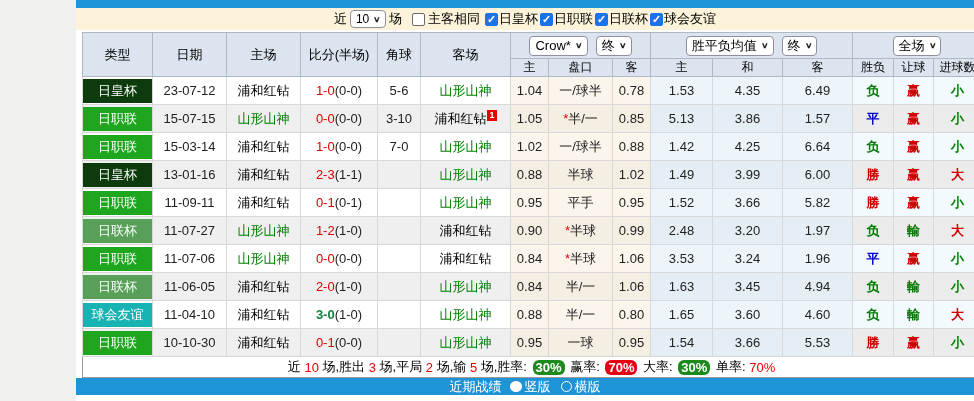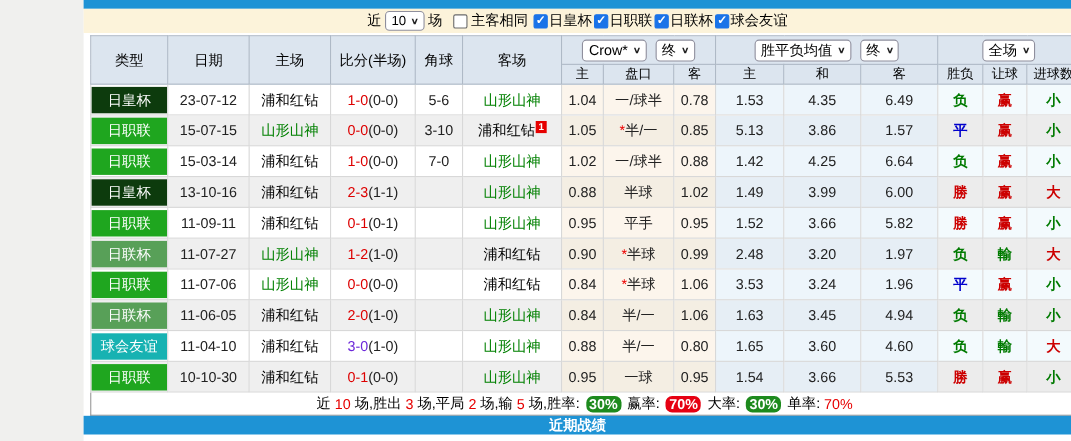--- a/index.html
+++ b/index.html
@@ -70,21 +70,21 @@
     width:899px; margin-left:6px; height:21px; background:#fff;
     border:1px solid #9a9a9a; border-top:none;
     display:flex; align-items:center; justify-content:center; font-size:13px; white-space:pre;
   }
   .sum-badge { color:#fff; font-weight:bold; padding:0 3px; margin:0 2px;border-radius:6px; }
 
   .footer {
     height:17px; background:#1e93d5; color:#fff; font-size:13px;
     display:flex; align-items:center; justify-content:center; gap:8px;
   }
-  .footer .title { font-weight:bold; }
+  .footer .title { font-weight:normal; }
   .radio-wrap { display:inline-flex; align-items:center; gap:3px; }
   .radio {
     display:inline-block; width:11px; height:11px; border:1px solid #fff;
     border-radius:50%; background:transparent;
   }
   .radio.sel { background:#fff; }
 </style>
 </head>
 <body>
 
@@ -248,21 +248,21 @@
             <td class="eu">4.25</td>
             <td class="eu">6.64</td>
             <td class="res" style="color: rgb(0, 122, 0);">负</td>
             <td class="res" style="color: rgb(204, 0, 0);">赢</td>
             <td class="res" style="color: rgb(0, 122, 0);">小</td>
           </tr>
           <tr class="even">
             <td class="league">
               <div class="badge" style="background: rgb(13, 59, 13);">日皇杯</div>
             </td>
-            <td>13-10-16</td>
+            <td>13-01-16</td>
             <td><span style="color: rgb(0, 0, 0);">浦和红钻</span></td>
             <td><span style="color: rgb(221, 0, 0);">2-3</span><span>(1-1)</span></td>
             <td></td>
             <td><span style="color: rgb(0, 128, 0);">山形山神</span></td>
             <td class="ah">0.88</td>
             <td class="ah">半球</td>
             <td class="ah">1.02</td>
             <td class="eu">1.49</td>
             <td class="eu">3.99</td>
             <td class="eu">6.00</td>
@@ -345,21 +345,21 @@
             <td class="res" style="color: rgb(0, 122, 0);">负</td>
             <td class="res" style="color: rgb(0, 122, 0);">輸</td>
             <td class="res" style="color: rgb(0, 122, 0);">小</td>
           </tr>
           <tr class="odd">
             <td class="league">
               <div class="badge" style="background: rgb(23, 178, 178);">球会友谊</div>
             </td>
             <td>11-04-10</td>
             <td><span style="color: rgb(0, 0, 0);">浦和红钻</span></td>
-            <td><span style="color: #6d28d9;">3-0</span><span>(1-0)</span></td>
+            <td><span style="color: #15803d; font-weight: bold;">3-0</span><span>(1-0)</span></td>
             <td></td>
             <td><span style="color: rgb(0, 128, 0);">山形山神</span></td>
             <td class="ah">0.88</td>
             <td class="ah">半/一</td>
             <td class="ah">0.80</td>
             <td class="eu">1.65</td>
             <td class="eu">3.60</td>
             <td class="eu">4.60</td>
             <td class="res" style="color: rgb(0, 122, 0);">负</td>
             <td class="res" style="color: rgb(0, 122, 0);">輸</td>
@@ -384,15 +384,25 @@
             <td class="res" style="color: rgb(204, 0, 0);">赢</td>
             <td class="res" style="color: rgb(0, 122, 0);">小</td>
           </tr>
         </tbody>
     </table>
 
     <div class="summary"><span style="color: rgb(0, 0, 0);">近 </span><span style="color: rgb(230, 0, 0);">10</span><span style="color: rgb(0, 0, 0);"> 场,胜出 </span><span style="color: rgb(230, 0, 0);">3</span><span style="color: rgb(0, 0, 0);"> 场,平局 </span><span style="color: rgb(230, 0, 0);">2</span><span style="color: rgb(0, 0, 0);"> 场,输 </span><span style="color: rgb(230, 0, 0);">5</span><span style="color: rgb(0, 0, 0);"> 场,胜率: </span><span class="sum-badge" style="background: rgb(29, 138, 29);">30%</span><span style="color: rgb(0, 0, 0);"> 赢率: </span><span class="sum-badge" style="background: rgb(230, 0, 18);">70%</span><span style="color: rgb(0, 0, 0);"> 大率: </span><span class="sum-badge" style="background: rgb(29, 138, 29);">30%</span><span style="color: rgb(0, 0, 0);"> 单率: </span><span style="color: rgb(230, 0, 0);">70%</span></div>
 
     <div class="footer">
       <span class="title">近期战绩</span>
+      <span style="display:inline-flex;align-items:center;gap:10px;">
+          <span class="radio-wrap">
+            <span class="radio sel"></span>
+            <span>竖版</span>
+          </span>
+          <span class="radio-wrap">
+            <span class="radio"></span>
+            <span>横版</span>
+          </span>
+        </span>
     </div>
   </div>
 </div>
 
 </body></html>

